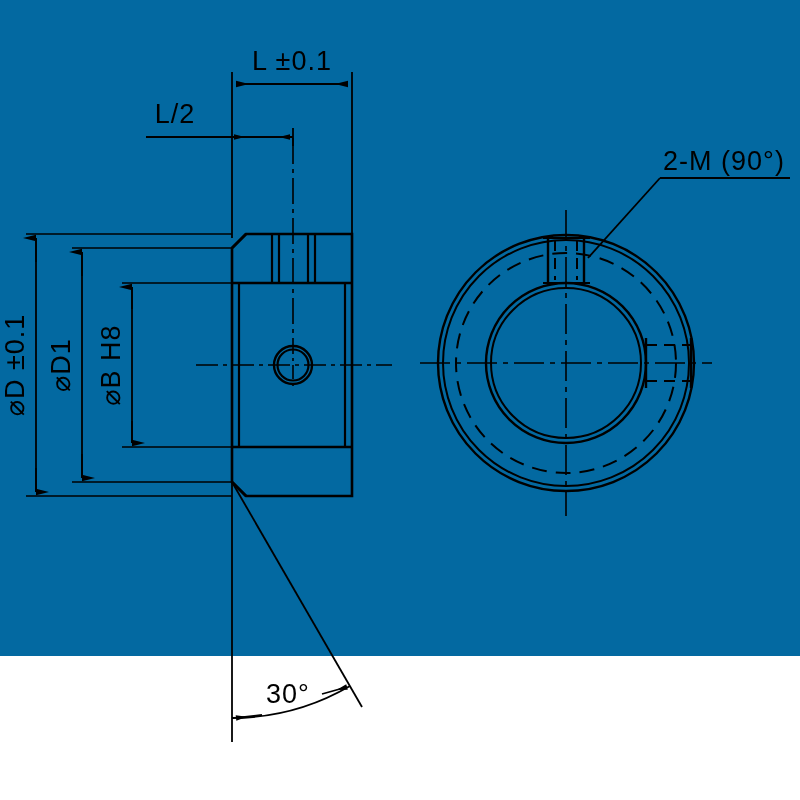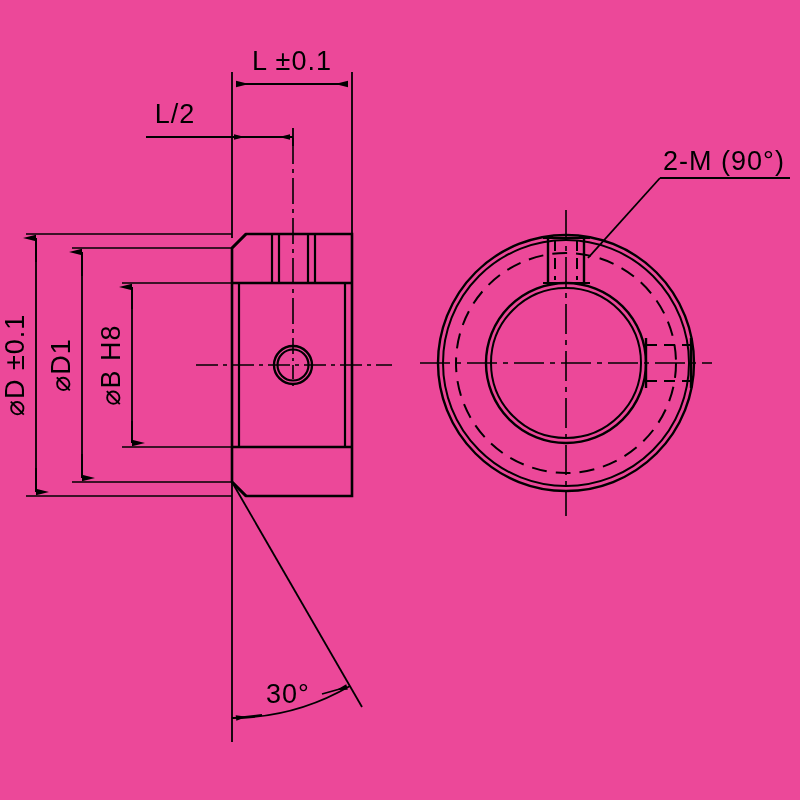--- a/index.html
+++ b/index.html
@@ -9,22 +9,22 @@
   }
   body {
     width: 800px;
     height: 800px;
     font-family: "Liberation Sans", sans-serif;
     overflow: hidden;
   }
   #drawing-root {
     position: relative;
     width: 800px;
-    height: 800px;
-    background: #ec4899;
+    height: 656px;
+    background: #0369a1;
   }
   svg#cad-svg {
     display: block;
     width: 800px;
     height: 800px;
   }
   .lbl {
     font-family: "Liberation Sans", sans-serif;
     fill: #000000;
     font-size: 27px;

